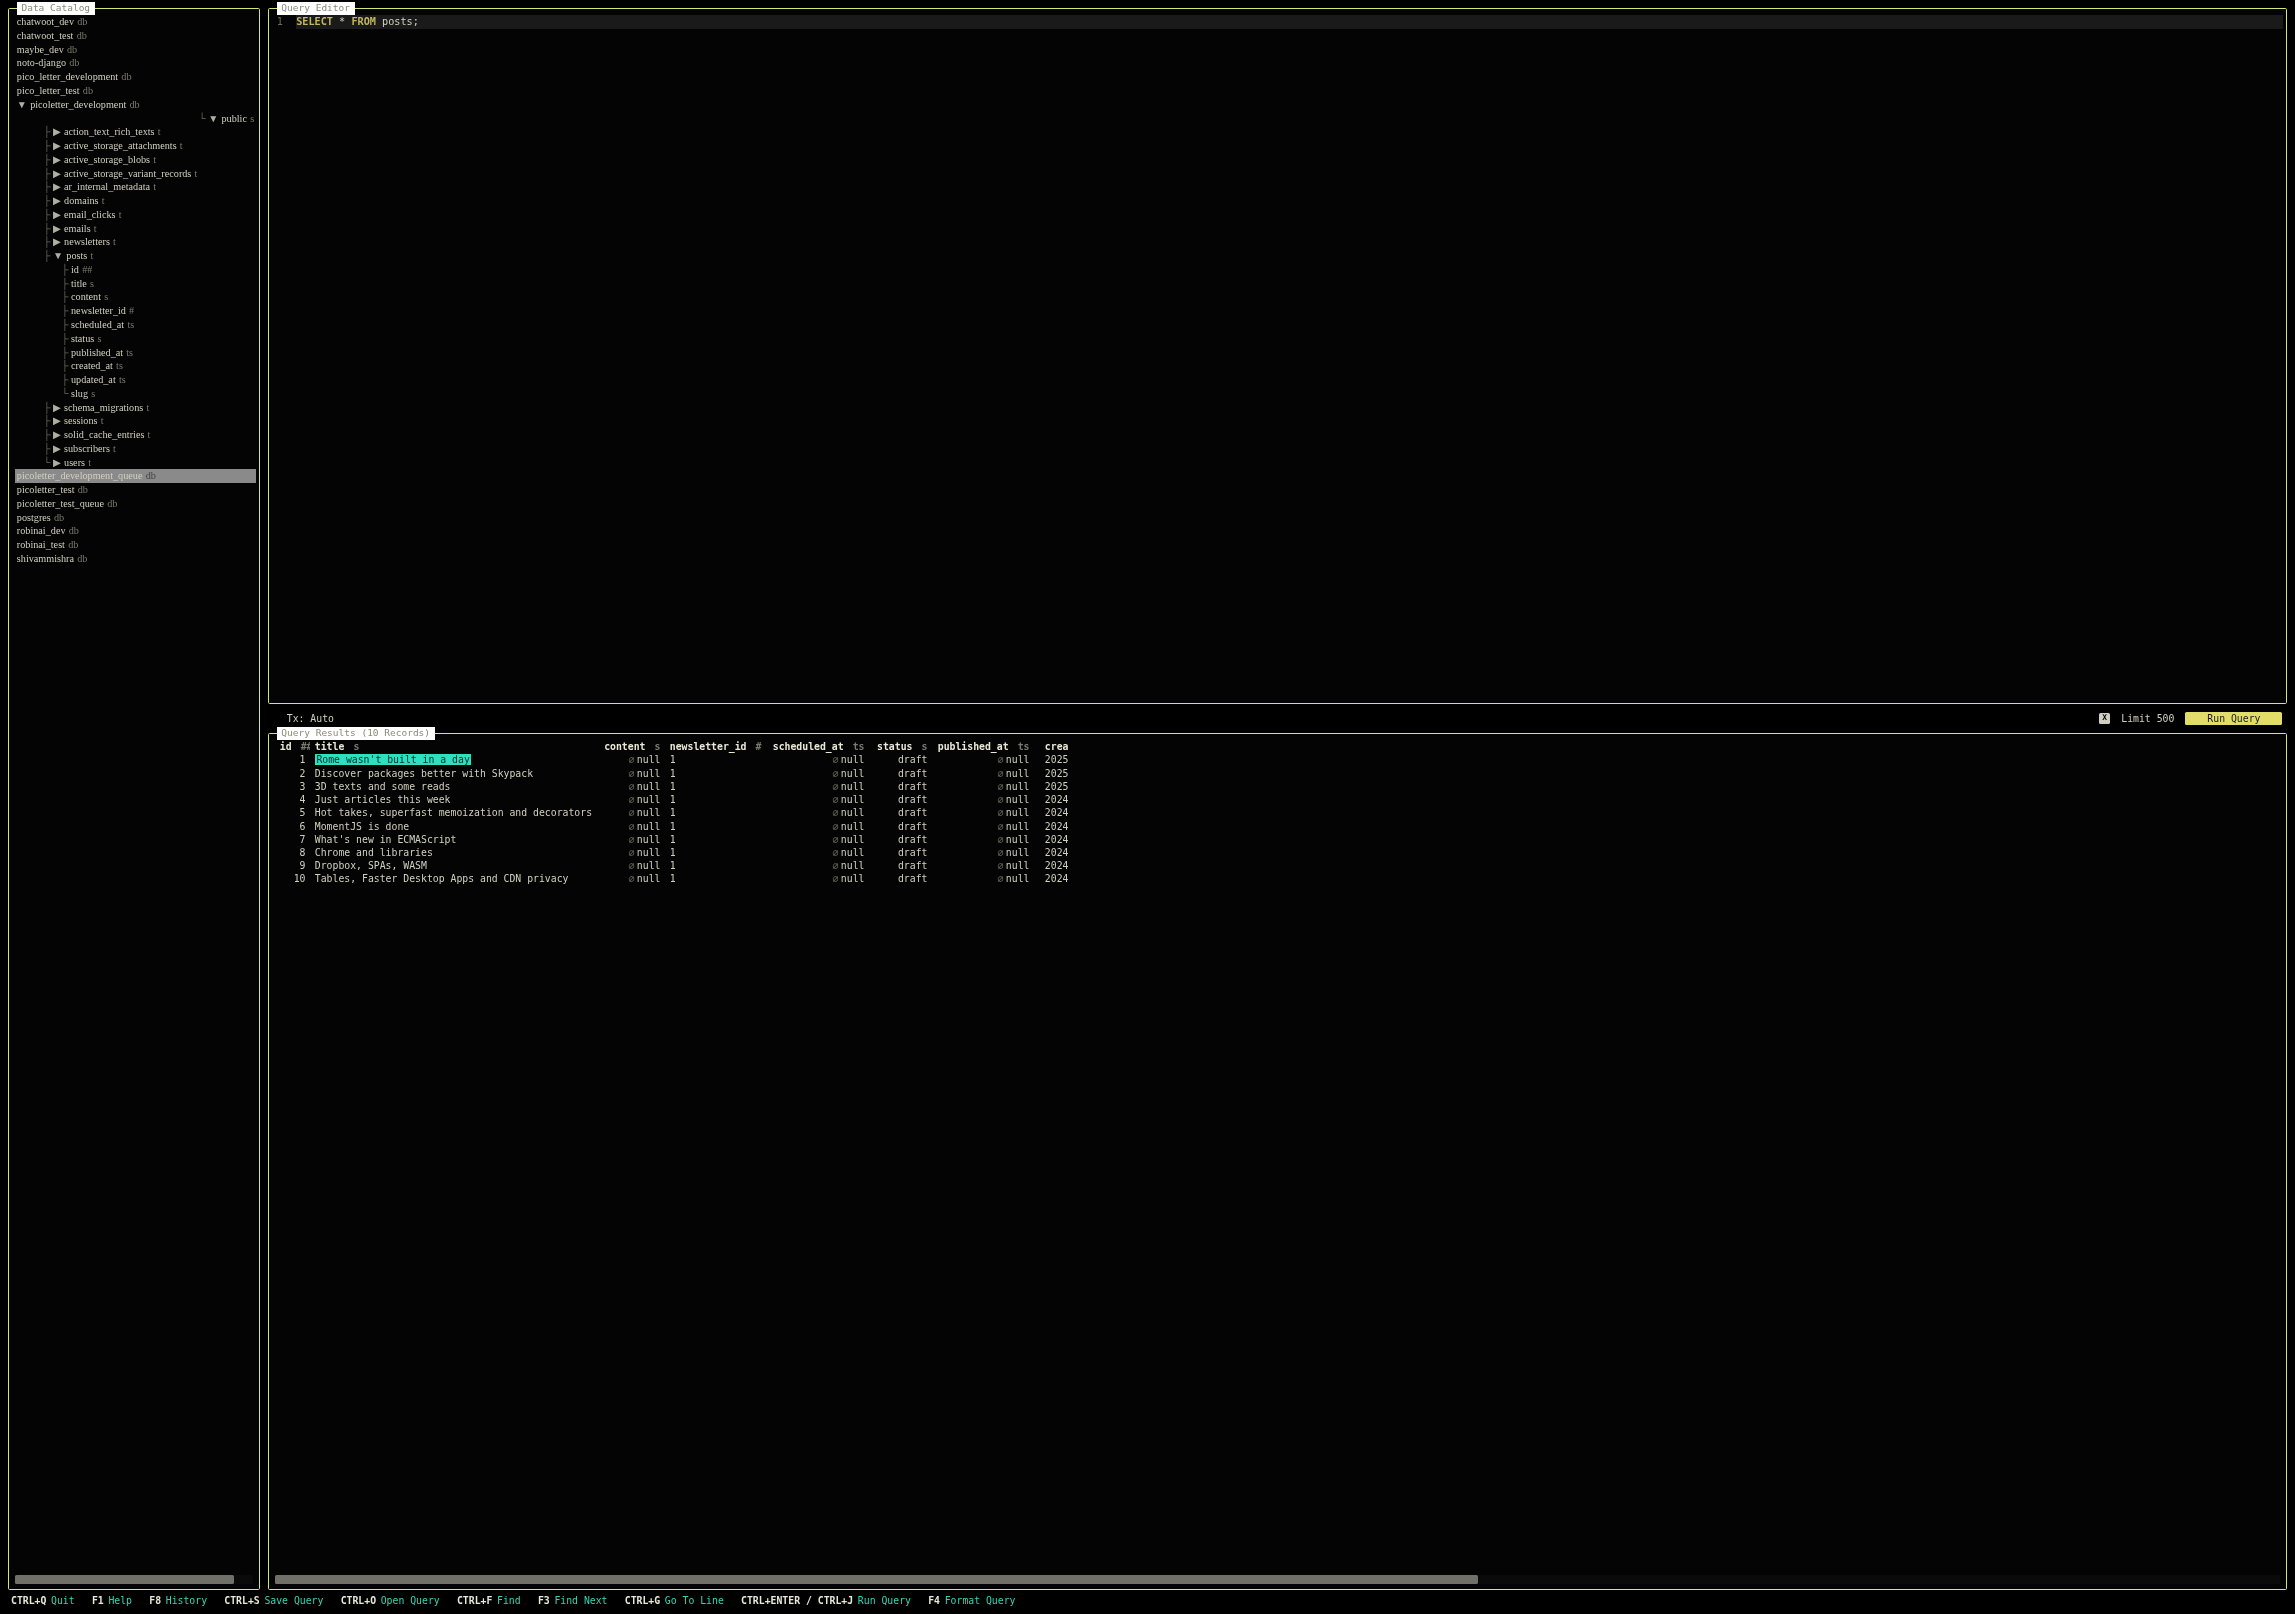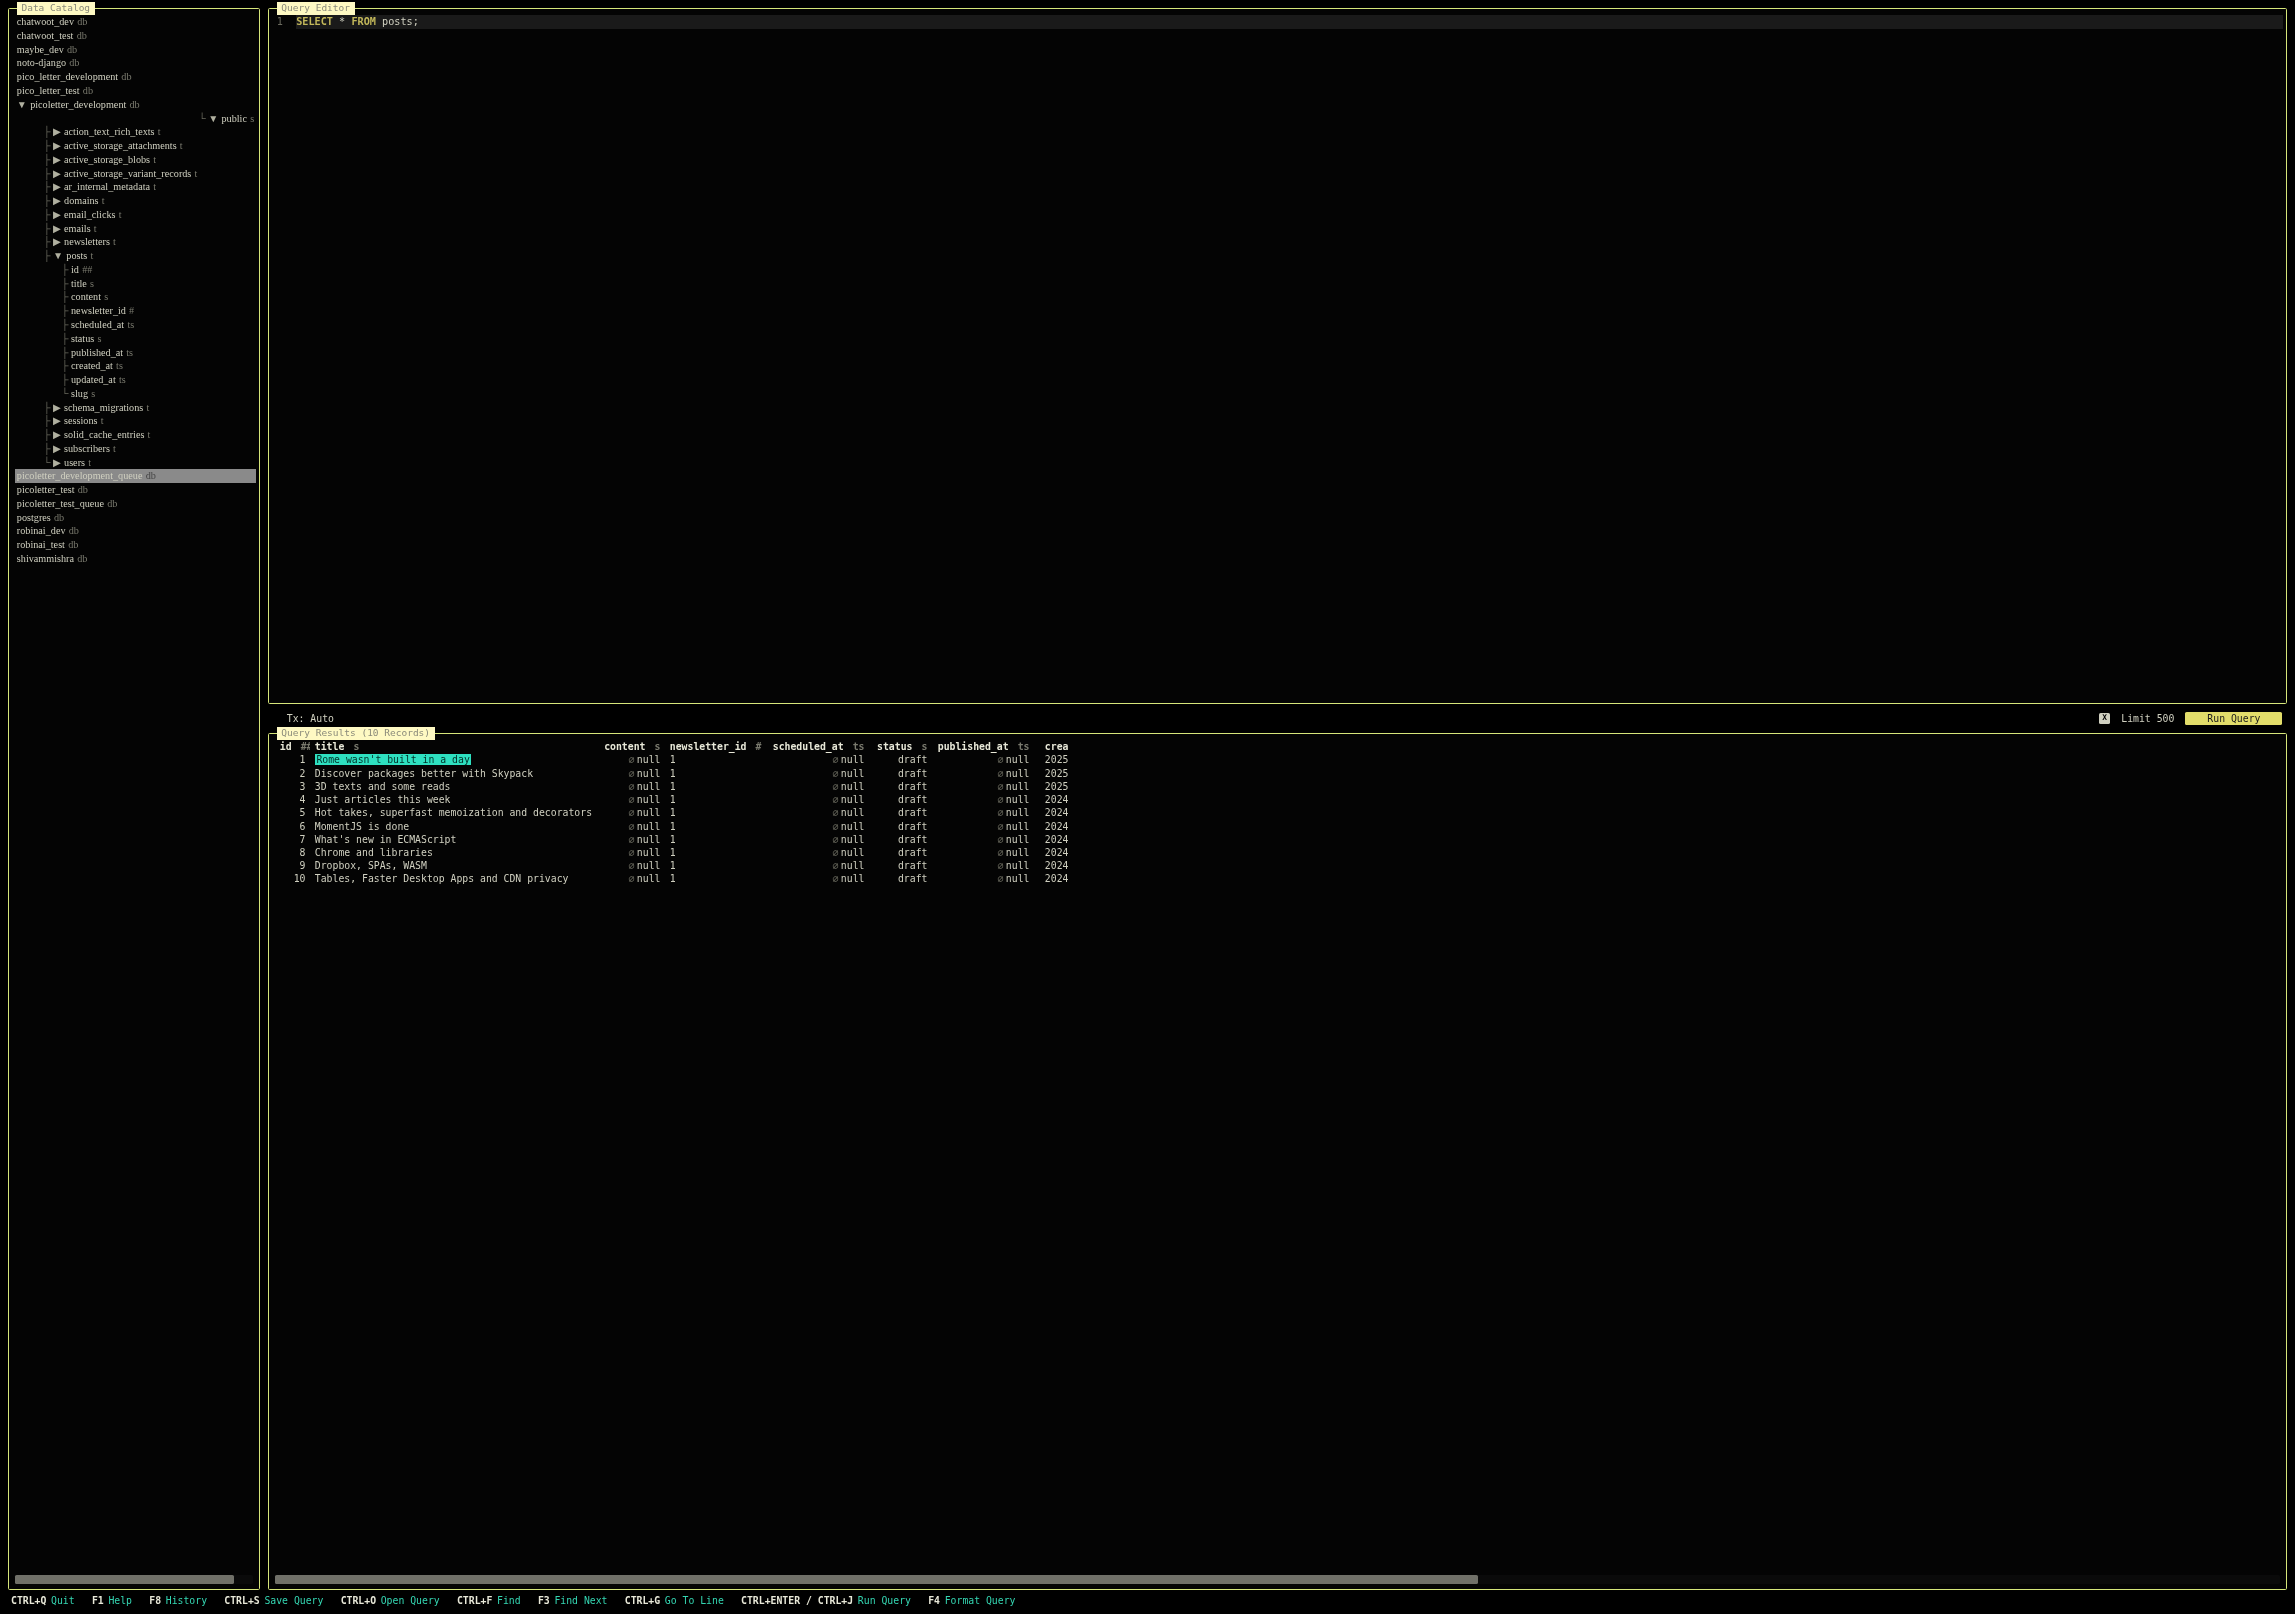--- a/index.html
+++ b/index.html
@@ -5,21 +5,21 @@
   * { margin:0; padding:0; box-sizing:border-box; }
   html,body { width:100%; height:100%; background:#000; color:#d0d0c0; font-family:ui-monospace,Menlo,Consolas,monospace; font-size:10.2px; line-height:1.35; overflow:hidden; }
   .window { position:relative; width:100%; height:100%; display:flex; flex-direction:column; padding:4.7px 4.7px 0 4.7px; }
   .titlebar { display:flex; align-items:center; height:17.3px; padding:0 6.3px; }
   .traffic { display:flex; gap:5.5px; margin-right:11px; }
   .dot { width:8.7px; height:8.7px; border-radius:50%; }
   .dot.red { background:#ff5f56; } .dot.yellow { background:#ffbd2e; } .dot.green { background:#27c93f; }
   .title { flex:1; text-align:center; font-weight:600; color:#e8e8e0; font-size:9.8px; }
   .body { flex:1; display:flex; gap:7.9px; padding:3.2px 3.2px 0 3.2px; min-height:0; }
   .panel { border:0.8px solid #d6e67a; border-radius:1.6px; position:relative; padding:4.7px 3.2px 3.2px 3.2px; background:#040404; min-height:0; display:flex; flex-direction:column; }
-  .panel-label { position:absolute; top:-7px; left:7.9px; background:#fef9c3; padding:0 4.7px; color:#8a8a7a; font-size:9.5px; }
+  .panel-label { position:absolute; top:-7px; left:7.9px; background:#ffffff; padding:0 4.7px; color:#8a8a7a; font-size:9.5px; }
   .catalog { width:252px; flex-shrink:0; }
   .catalog-tree { flex:1; overflow:hidden; padding:1.6px 0 0 3.2px;font-family:Liberation Serif, serif; }
   .db { color:#d0d0c0; white-space:nowrap; }
   .suffix { color:#7a7a6e; margin-left:3.2px; }
   .row { padding:0 1.6px; white-space:nowrap; }
   .row.sel { background:#8a8a8a; color:#000; }
   .row.sel .suffix { color:#444; }
   .arrow { color:#b0b0a0; margin-right:3.2px; }
   .pipe { color:#6a6a5e; }
   .indent1 { padding-left:11px;text-align:right; } .indent2 { padding-left:28px; } .indent3 { padding-left:46px; }

